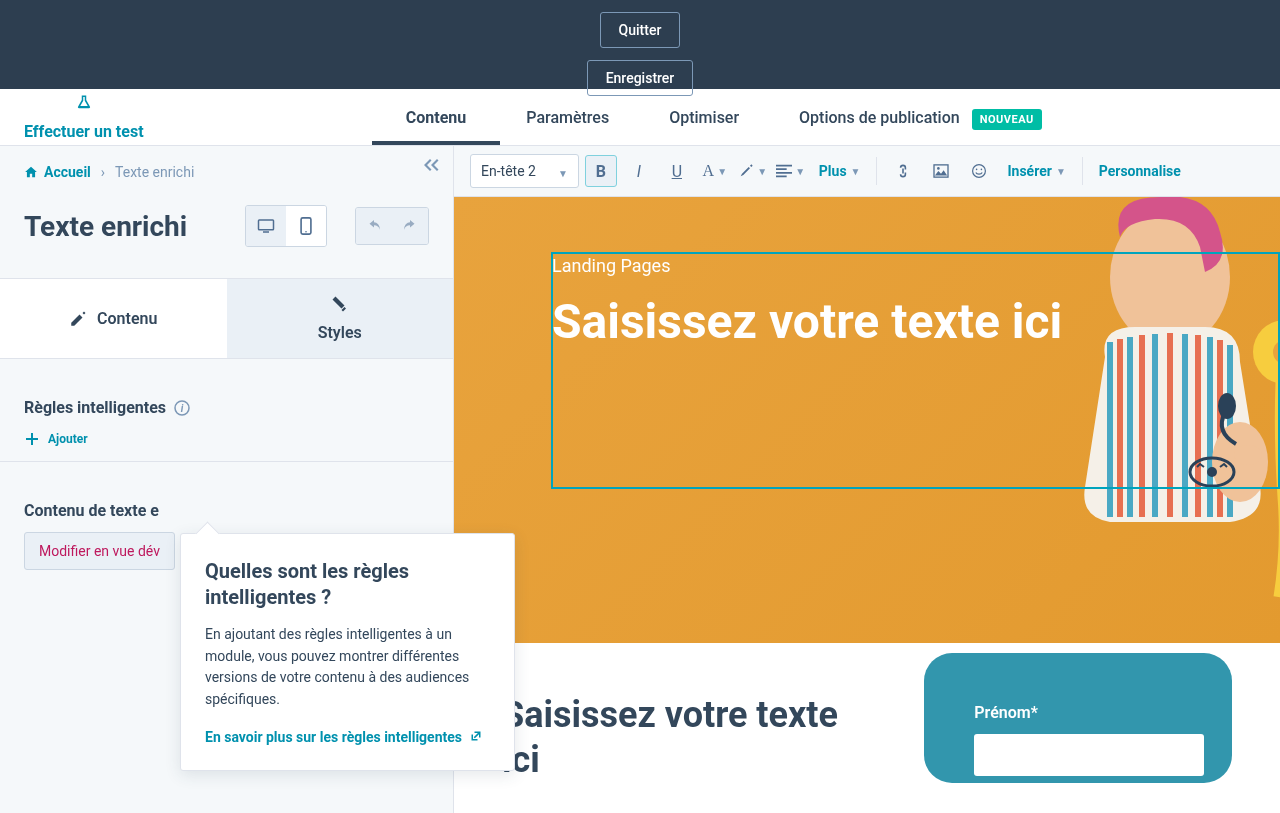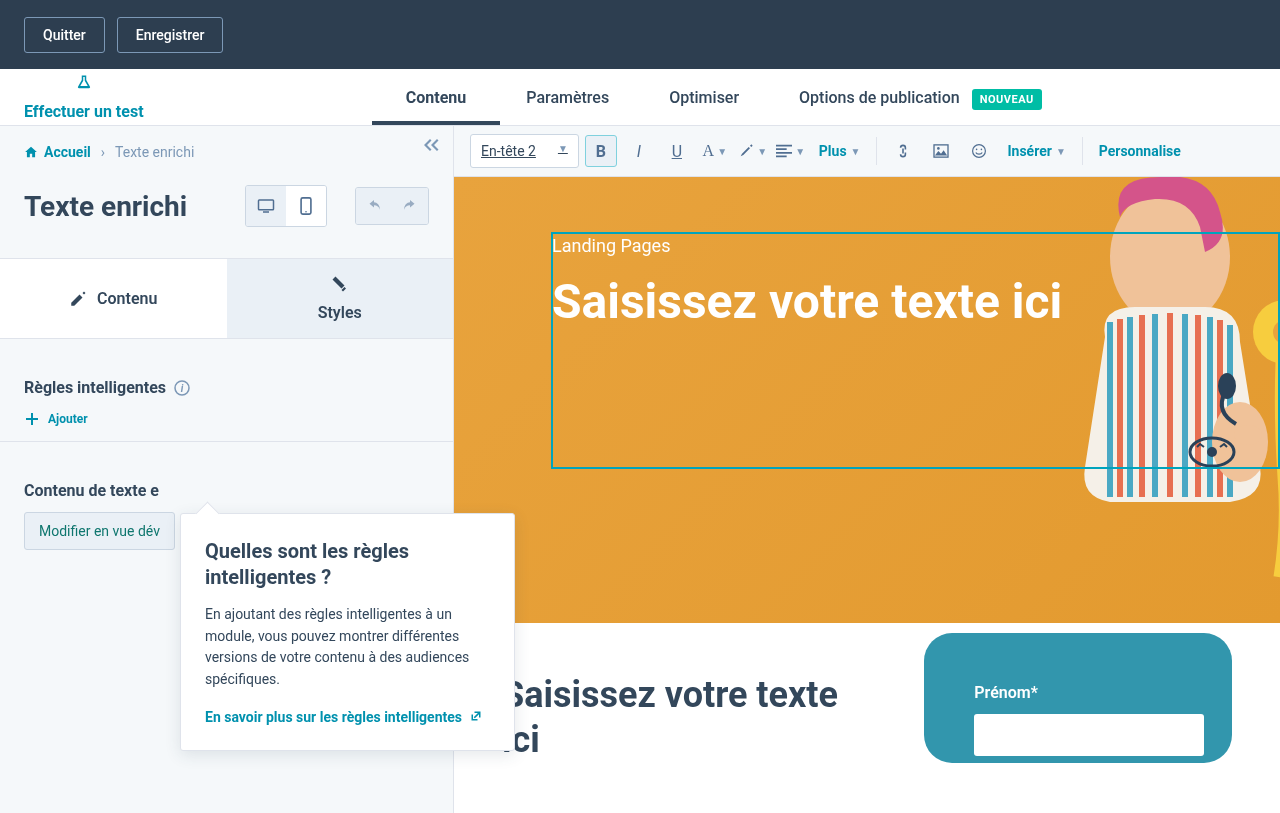--- a/index.html
+++ b/index.html
@@ -1,18 +1,18 @@
 <!DOCTYPE html>
 <html><head>
 <meta charset="utf-8">
 <style>
 * { margin: 0; padding: 0; box-sizing: border-box; font-family: -apple-system, BlinkMacSystemFont, "Segoe UI", Roboto, sans-serif; }
 body { width: 1280px; height: 813px; overflow: hidden; background: #fff; position: relative; }
 
-.topbar { background: #2d3e50; height: 69px; display: flex; align-items: center; padding: 12px 24px; gap: 12px; }
+.topbar { background: #2d3e50; height: 89px; display: flex; align-items: center; padding: 12px 24px; gap: 12px; flex-direction: column; }
 .btn-outline { background: transparent; border: 1px solid #7c98b6; color: #fff; padding: 9px 18px; border-radius: 3px; font-size: 14px; font-weight: 500; cursor: pointer; }
 .btn-outline.right { margin-left: auto; }
 
 .tabsbar { height: 57px; border-bottom: 1px solid #dfe3eb; display: flex; align-items: center; background: #fff; }
 .test-link { display: flex; align-items: center; gap: 10px; color: #0091ae; font-weight: 700; font-size: 16px; padding: 0 24px; cursor: pointer; flex-direction: column; }
 .test-link svg { width: 18px; height: 18px; fill: #0091ae; }
 .tabs { display: flex; gap: 60px; margin-left: auto; margin-right: auto; }
 .tab { color: #33475b; font-weight: 500; font-size: 16px; padding: 17px 0; cursor: pointer; position: relative; }
 .tab.active { font-weight: 700; }
 .tab.active::after { content: ""; position: absolute; bottom: -1px; left: -34px; right: -34px; height: 4px; background: #33475b; }
@@ -35,32 +35,32 @@
 
 .subtabs { display: flex; border-top: 1px solid #dfe3eb; border-bottom: 1px solid #dfe3eb; }
 .subtab { flex: 1; text-align: center; padding: 16px 0; font-size: 16px; font-weight: 600; color: #33475b; cursor: pointer; display: flex; align-items: center; justify-content: center; gap: 10px; background: #fff; }
 .subtab.inactive { background: #eaf0f6; flex-direction: column; }
 .subtab svg { width: 18px; height: 18px; fill: #33475b; }
 
 .section { padding: 22px 24px 14px; border-bottom: 1px solid #dfe3eb; }
 .section-title { font-size: 16px; font-weight: 700; color: #33475b; display: flex; align-items: center; gap: 8px; }
 .info-icon { width: 16px; height: 16px; color: #7c98b6; display: inline-flex; }
 .add-link { color: #0091ae; font-weight: 700; font-size: 12px; display: flex; align-items: center; gap: 8px; margin-top: 14px; cursor: pointer; }
-.btn-light { background: #eaf0f6; border: 1px solid #cbd6e2; color: #0f766e; padding: 10px 14px; border-radius: 3px; font-size: 14px; cursor: pointer; margin-top: 12px; }
+.btn-light { background: #eaf0f6; border: 1px solid #cbd6e2; color: #be185d; padding: 10px 14px; border-radius: 3px; font-size: 14px; cursor: pointer; margin-top: 12px; }
 
 .popover { position: absolute; top: 387px; left: 180px; width: 335px; background: #fff; border: 1px solid #dfe3eb; border-radius: 3px; box-shadow: 0 4px 16px rgba(45,62,80,0.12); padding: 24px; z-index: 50; }
 .popover::before { content: ""; position: absolute; top: -9px; left: 18px; width: 16px; height: 16px; background: #fff; border-left: 1px solid #dfe3eb; border-top: 1px solid #dfe3eb; transform: rotate(45deg); }
 .popover h3 { font-size: 20px; font-weight: 700; color: #33475b; margin-bottom: 14px; line-height: 1.3; }
 .popover p { font-size: 14px; color: #33475b; line-height: 1.55; margin-bottom: 16px; }
 .popover a { color: #0091ae; font-weight: 700; font-size: 14px; text-decoration: none; cursor: pointer; }
 .ext-icon { display:inline-block; margin-left:4px; }
 
 .canvas { flex: 1; display: flex; flex-direction: column; overflow: hidden; }
 .toolbar { height: 56px; border-bottom: 1px solid #dfe3eb; display: flex; align-items: center; gap: 6px; padding: 0 16px; background: #f5f8fa; }
-.dropdown { display: flex; align-items: flex-start; gap: 22px; border: 1px solid #cbd6e2; background: #fff; padding: 8px 10px; border-radius: 3px; font-size: 14px; color: #33475b; cursor: pointer; text-decoration: underline; }
+.dropdown { display: flex; align-items: flex-end; gap: 22px; border: 1px solid #cbd6e2; background: #fff; padding: 8px 10px; border-radius: 3px; font-size: 14px; color: #33475b; cursor: pointer; }
 .tbtn { width: 32px; height: 32px; display: flex; align-items: center; justify-content: center; border-radius: 3px; cursor: pointer; color: #506e91; font-family: Georgia, serif; }
 .tbtn.active { background: #eaf0f6; border: 1px solid #7fd1de; }
 .tbtn-label { display: flex; align-items: center; gap: 4px; color: #0091ae; font-weight: 700; font-size: 14px; cursor: pointer; padding: 0 6px; }
 .tsep { width: 1px; height: 28px; background: #dfe3eb; margin: 0 4px; }
 .caret { font-size: 10px; color: #7c98b6; }
 
 .hero { height: 477px; background: linear-gradient(135deg, #e8a33d 0%, #e39a2f 100%); position: relative; padding: 58px 48px; overflow: hidden; }
 .hero-person { position: absolute; right: -30px; top: -20px; width: 280px; height: 450px; z-index: 0; }
 .hero-sel { position: absolute; top: 55px; left: 97px; right: 0; height: 237px; border: 2px solid #00a4bd; z-index: 2; }
 .hero-label { color: #fff; font-size: 18px; font-weight: 400; margin-bottom: 20px; position: relative; z-index: 1; padding-left: 50px; }

